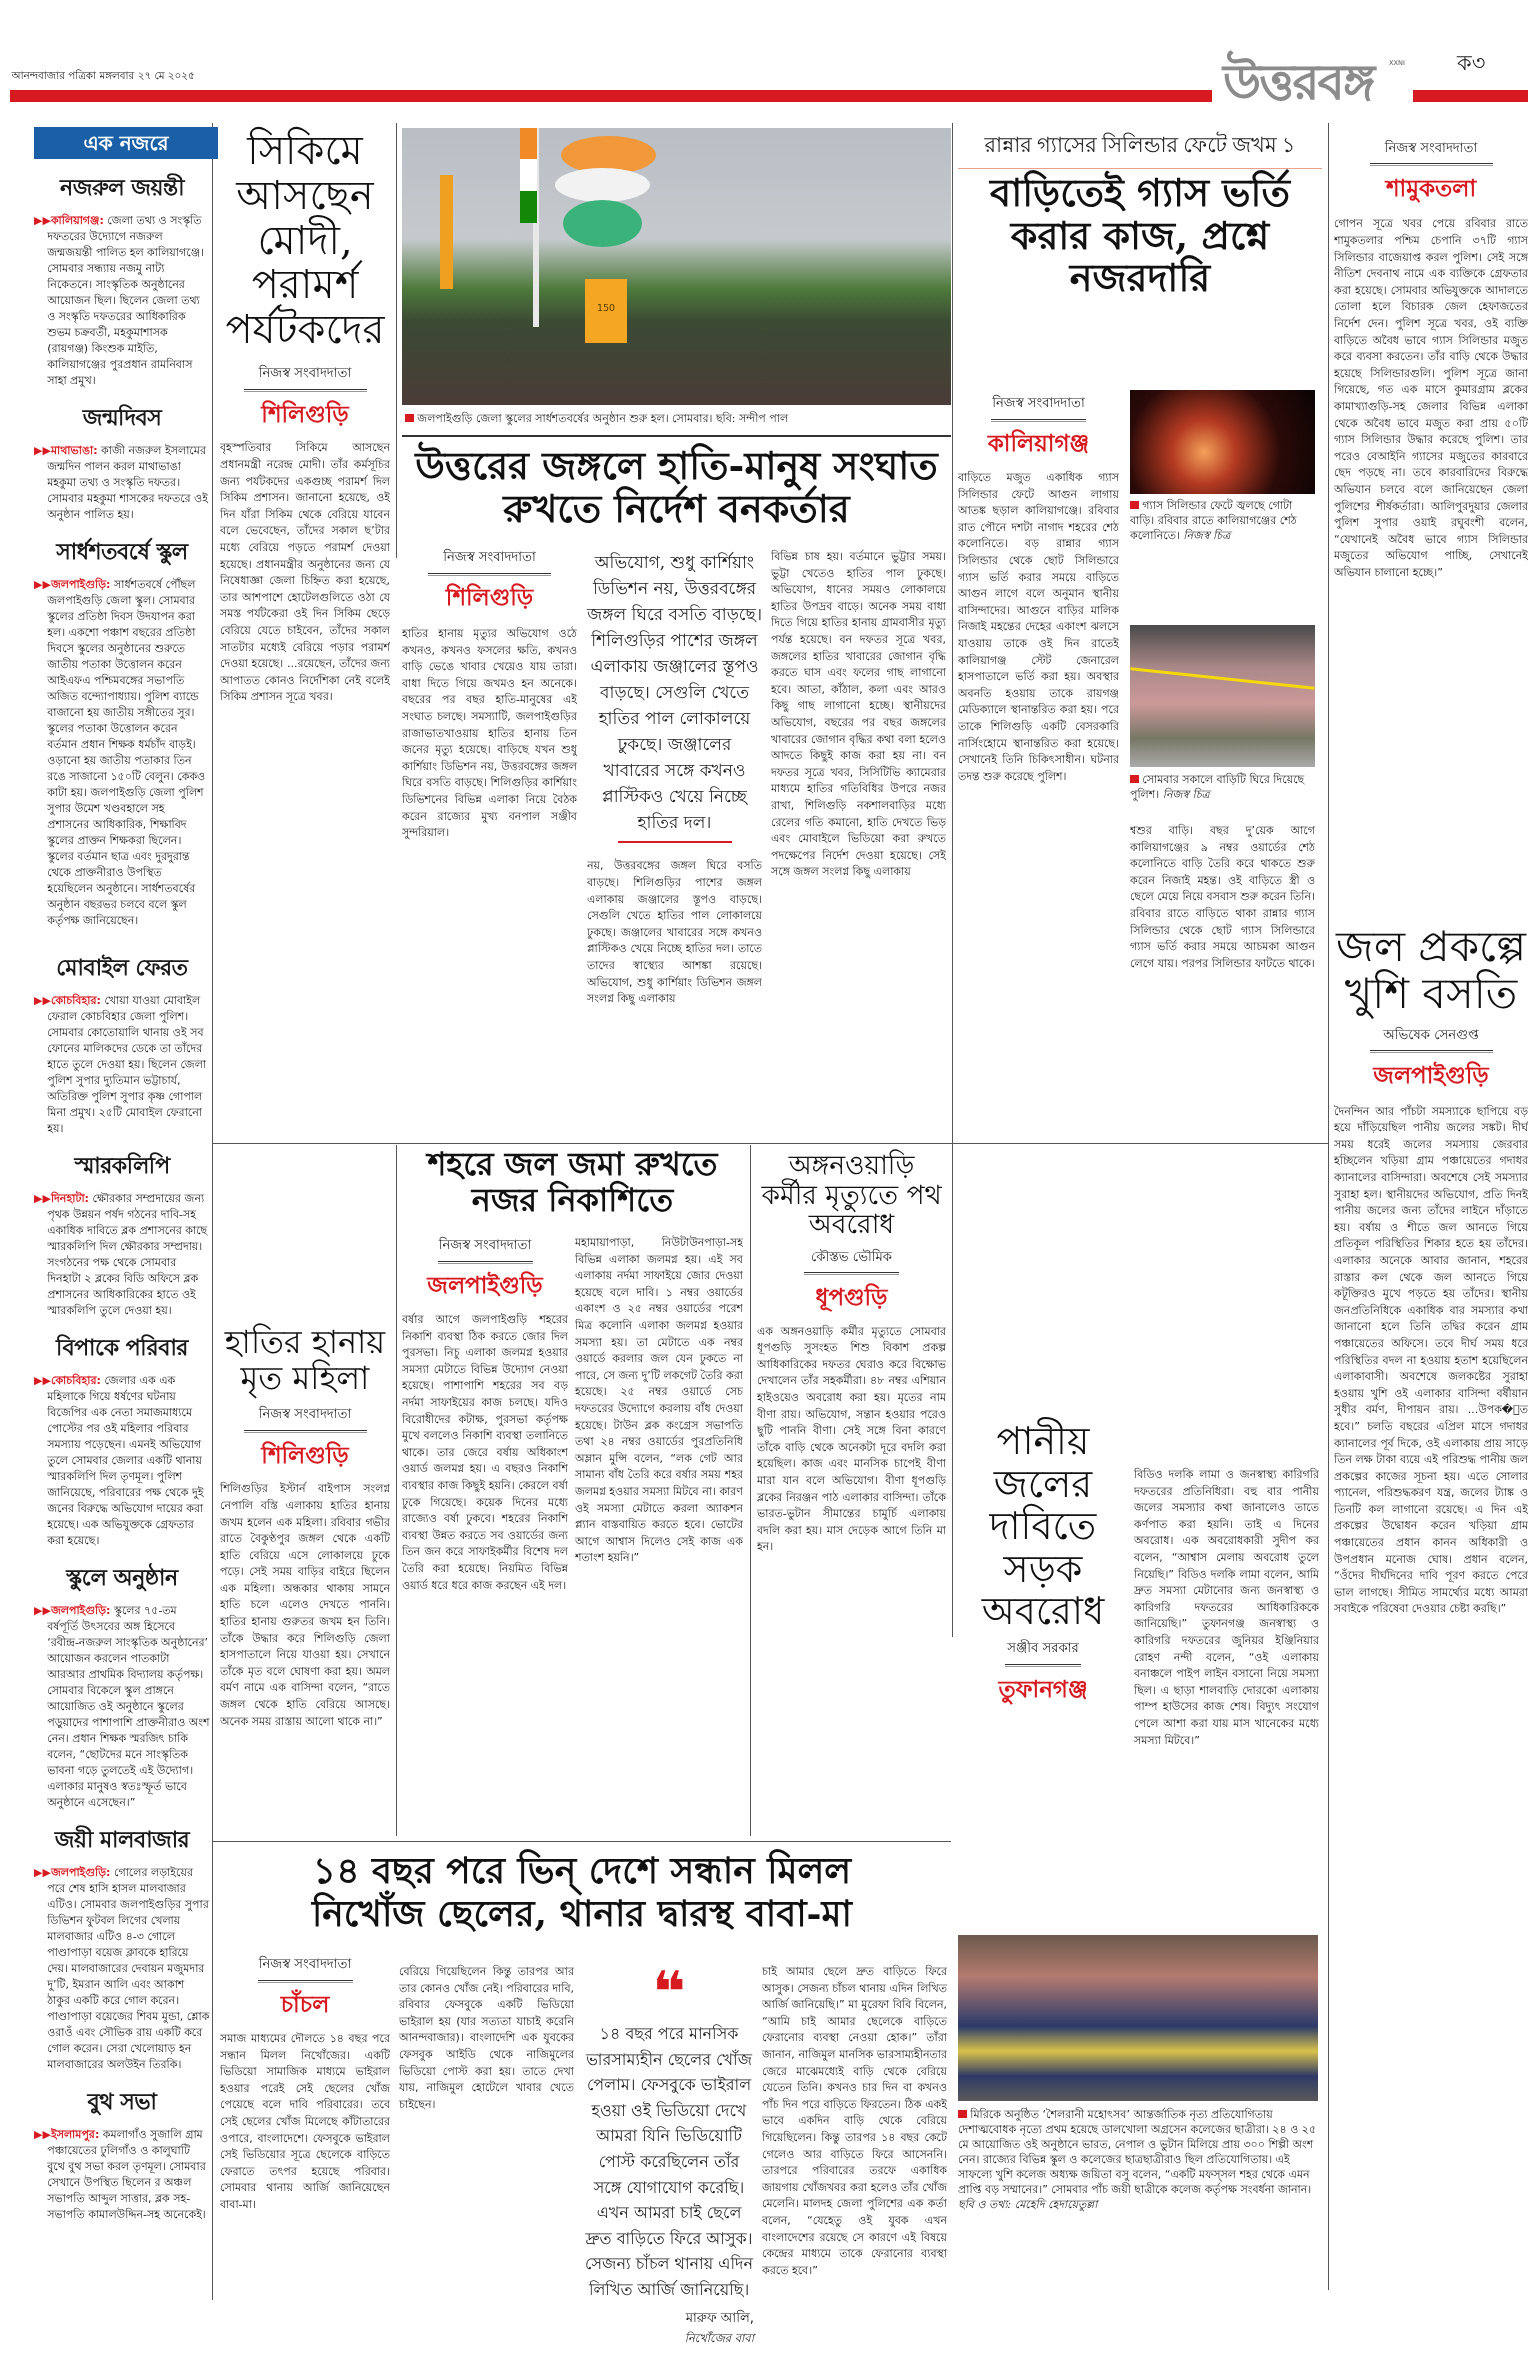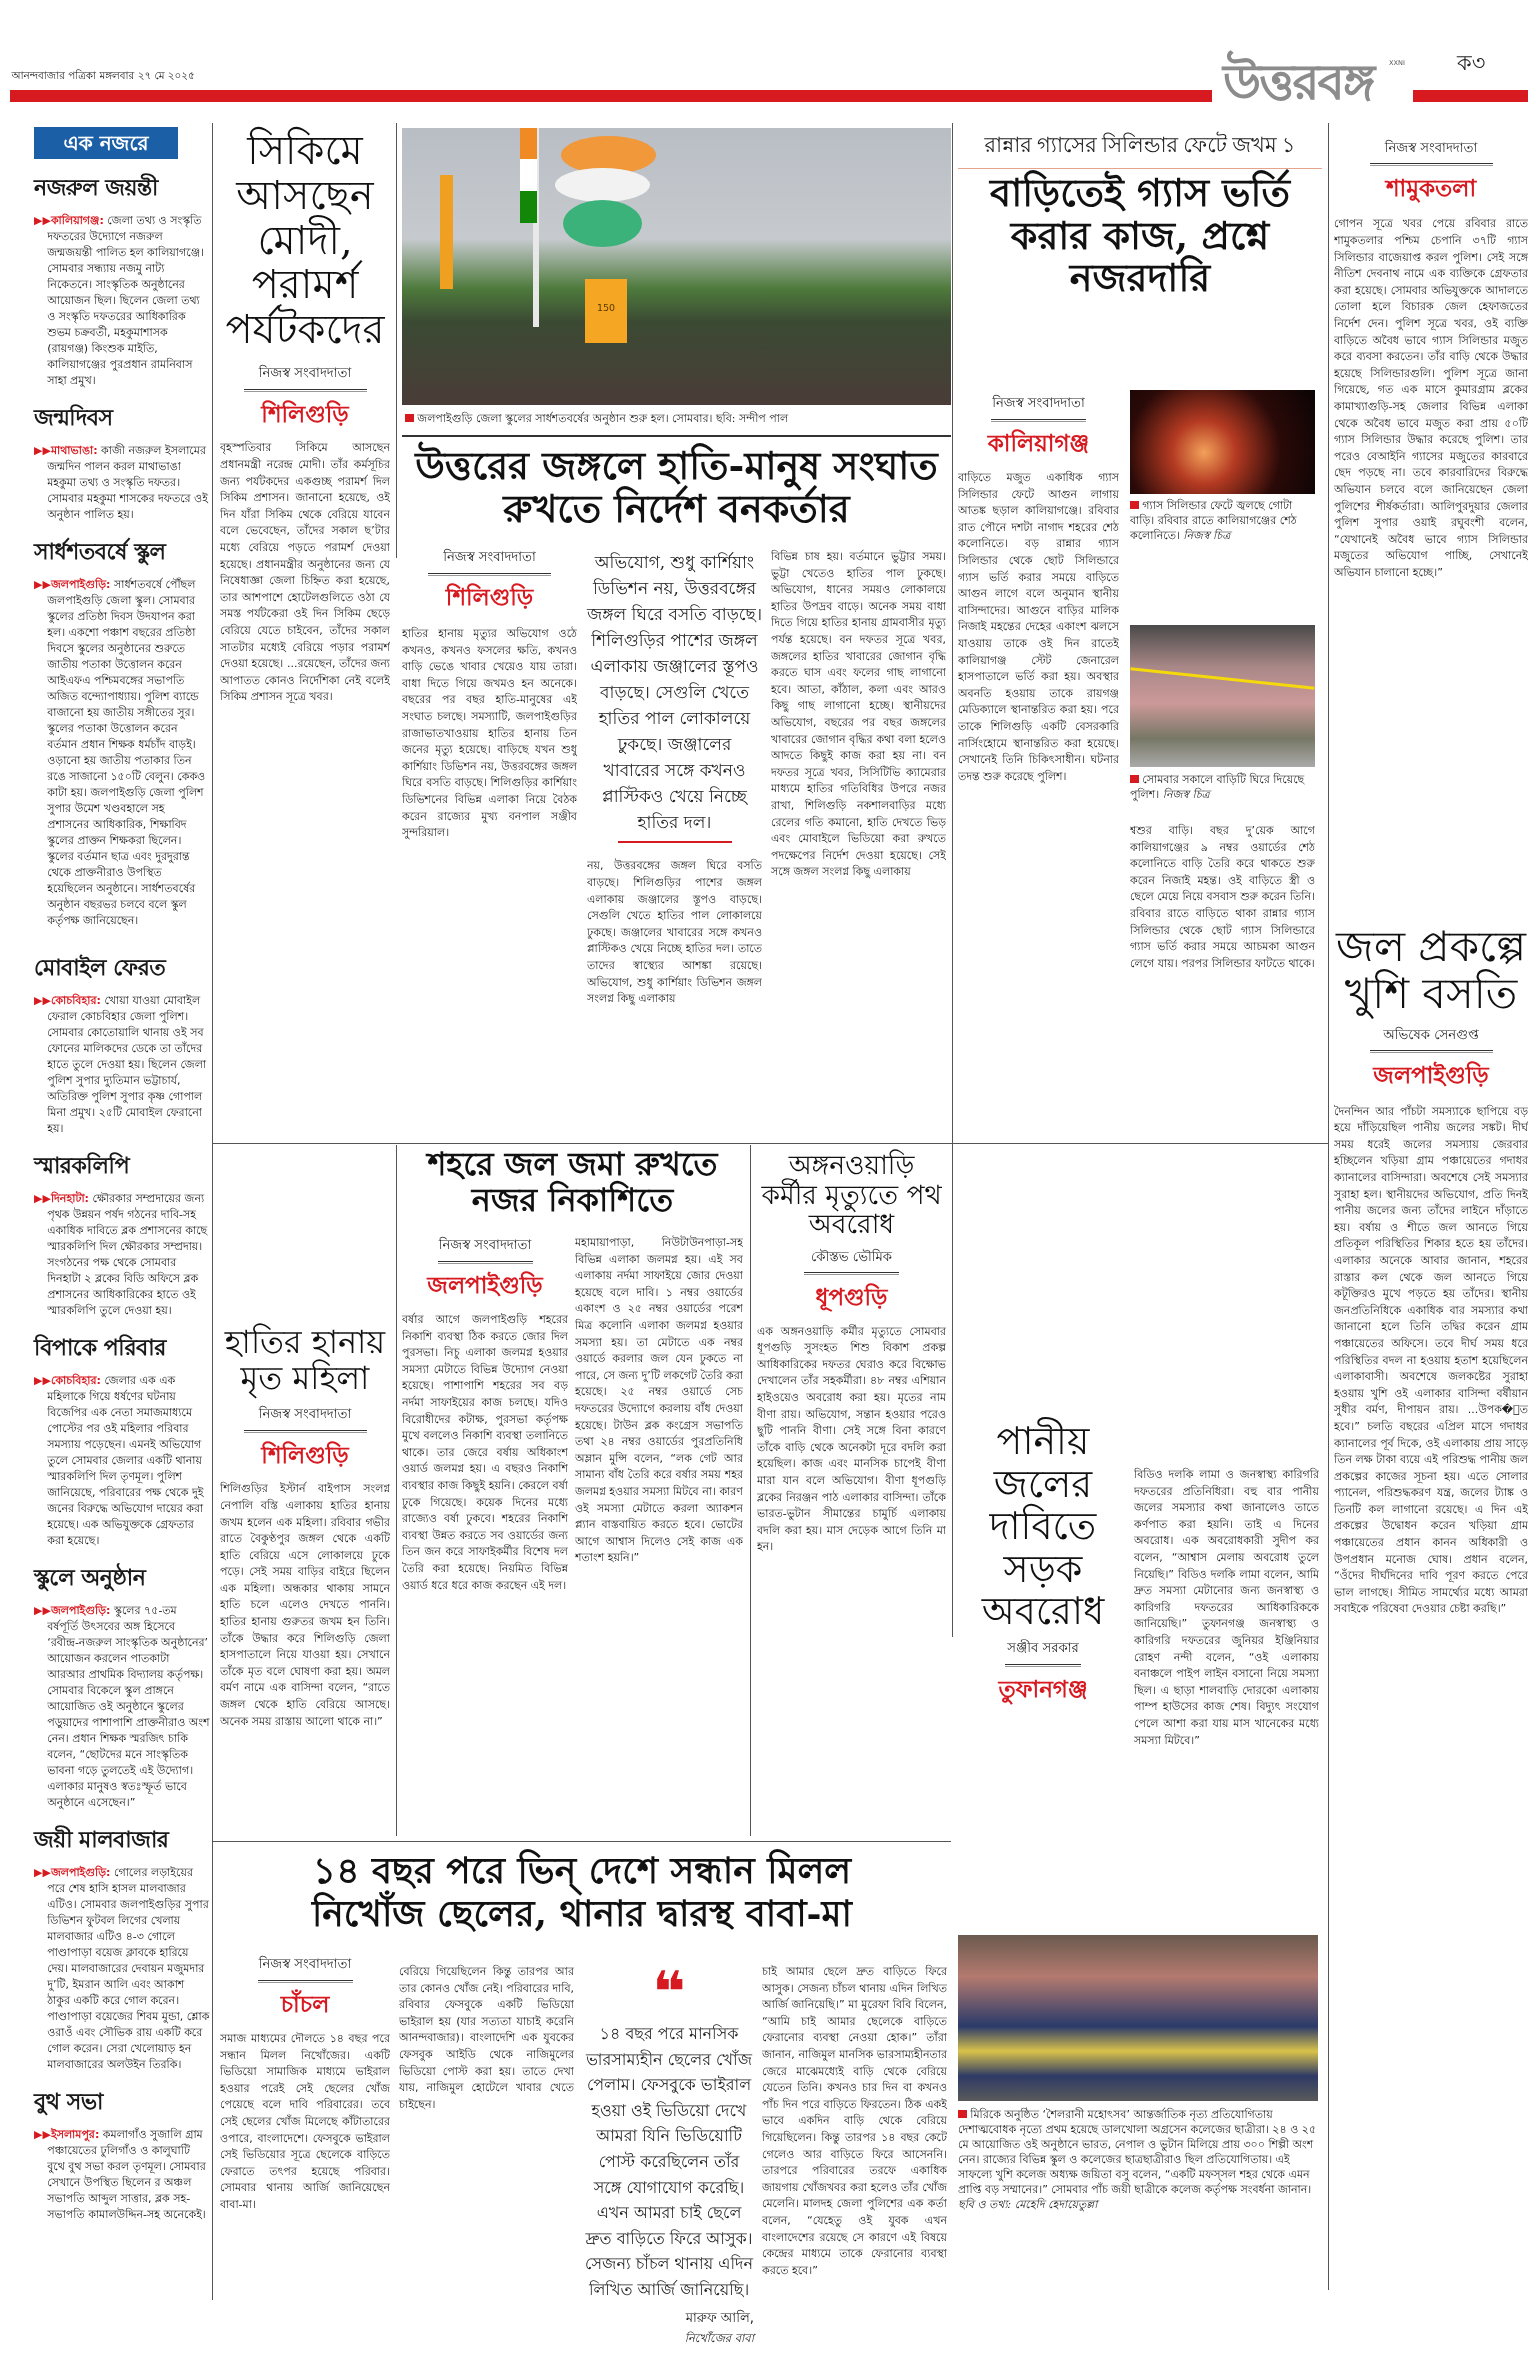--- a/index.html
+++ b/index.html
@@ -5,23 +5,23 @@
   * { box-sizing: border-box; margin: 0; padding: 0; }
   body { width: 1538px; height: 2378px; background: #ffffff; font-family: "DejaVu Sans", sans-serif; color: #1a1a1a; position: relative; overflow: hidden; }
   .abs { position: absolute; }
   .masthead-date { left: 11.4px; top: 68px; font-size: 10.4px; color: #222; }
   .redbar { top: 90px; height: 12.3px; background: #d71920; }
   .section-title { left: 1223px; top: 45px; font-size: 49px; font-weight: bold; color: #8c8c8c; font-family: "DejaVu Serif", serif; letter-spacing: -1.9px; }
   .section-code { left: 1389px; top: 59px; font-size: 6.6px; color: #555; }
   .page-no { left: 1457px; top: 47px; font-size: 21px; color: #222; }
   .vrule { width: 0.9px; background: #555; }
   .hrule { height: 1.9px; background: #333; }
-  .brief-box { left: 34px; top: 127px; width: 144px; height: 32px; background: #1b5fa6; color: #fff; font-size: 20px; font-weight: bold; text-align: center; line-height: 32px; }
+  .brief-box { left: 34px; top: 127px; width: 184px; height: 32px; background: #1b5fa6; color: #fff; font-size: 20px; font-weight: bold; text-align: center; line-height: 32px; }
   .brief { left: 34px; width: 176px; }
-  .brief h3 { font-size: 22px; font-weight: bold; margin-bottom: 5.7px; letter-spacing: -0.5px; }
+  .brief h3 { font-size: 22px; font-weight: bold; margin-bottom: 5.7px; letter-spacing: -0.5px; text-align: center; }
   .brief p { font-size: 11px; line-height: 16px; padding-left: 13.2px; text-indent: -13.2px; }
   .brief .arrow { color: #d71920; font-weight: bold; }
   .brief .place { color: #d71920; font-weight: bold; }
   .headline { font-family: "DejaVu Serif", serif; text-align: center; color: #111; line-height: 1.12; }
   .byline { font-size: 13.2px; text-align: center; color: #222; }
   .byline-rule { height: 2.8px; border-top: 1.9px solid #333; border-bottom: 0.9px solid #999; margin: 3.8px auto; }
   .dateline { font-size: 23px; font-weight: bold; color: #d71920; text-align: center; }
   .body { font-size: 11px; line-height: 16.6px; text-align: justify; color: #222; }
   .caption { font-size: 11px; line-height: 15px; color: #222; }
   .caption .sq { display: inline-block; width: 8.5px; height: 8.5px; background: #d71920; margin-right: 3.8px; }

